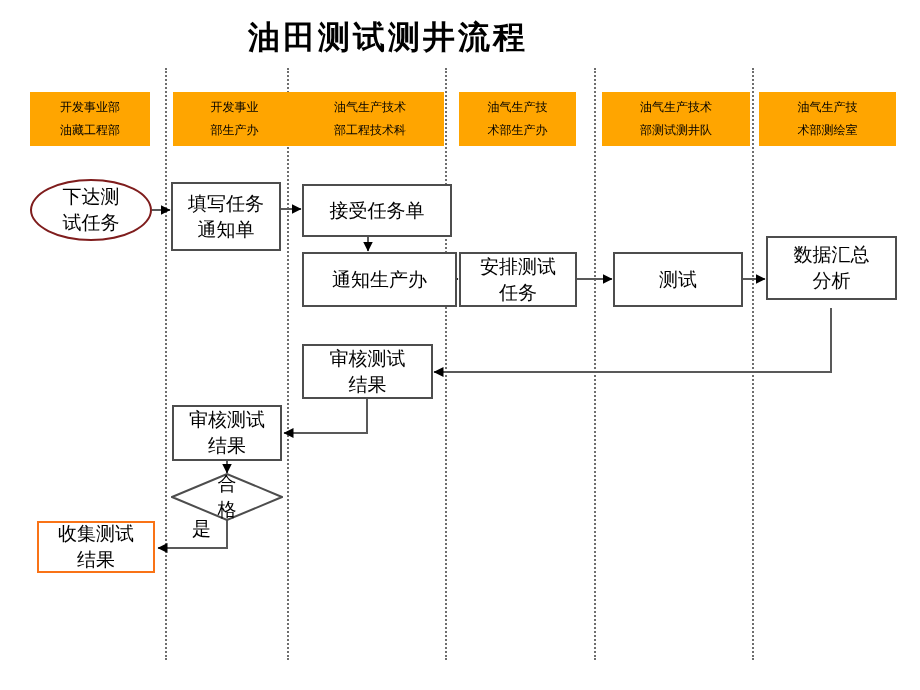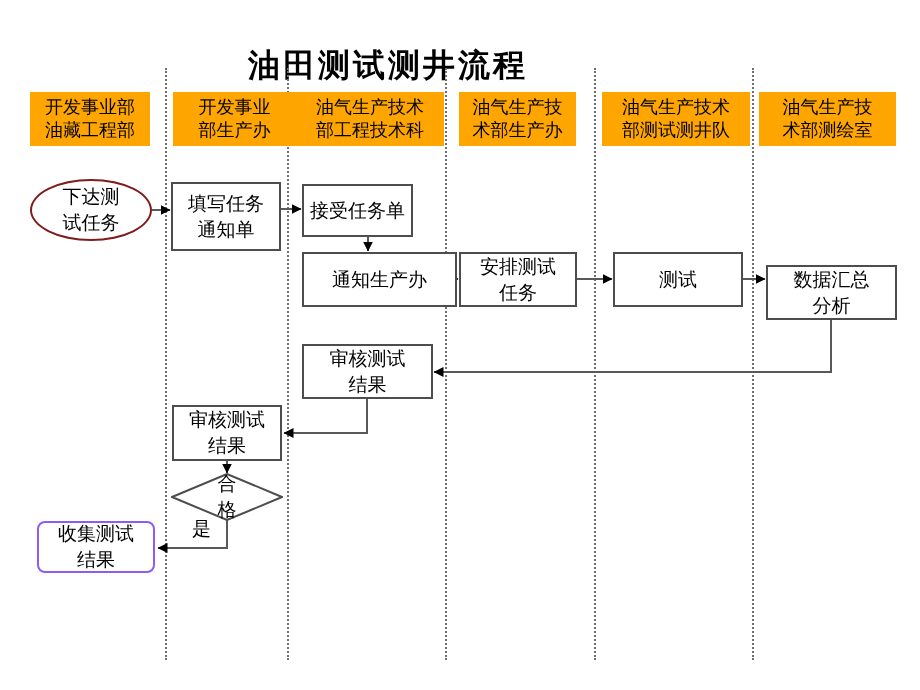--- a/index.html
+++ b/index.html
@@ -15,59 +15,58 @@
   .title {
     position: absolute;
     top: 16px;
     left: 0;
     width: 776px;
     text-align: center;
     font-size: 32px;
     font-weight: bold;
     letter-spacing: 3px;
     white-space: nowrap;
-    margin-top: 28px;
   }
   .divider {
     position: absolute;
     top: 68px;
     height: 592px;
     width: 0;
     border-left: 2px dotted #6e6e6e;
   }
   .lane-header {
     position: absolute;
     top: 92px;
     height: 54px;
     background: #FFA500;
     display: flex;
     align-items: center;
     justify-content: center;
     text-align: center;
-    font-size: 18px;
+    font-size: 12px;
     line-height: 23px;
     white-space: pre-line;
     box-sizing: border-box;
   }
   .node {
     position: absolute;
     display: flex;
     align-items: center;
     justify-content: center;
     text-align: center;
     font-size: 19px;
     line-height: 26px;
     white-space: pre-line;
     box-sizing: border-box;
     background: #ffffff;
     z-index: 2;
   }
   .flow-box { border: 2px solid #4d4d4d; }
   .ellipse  { border: 2px solid #7f1d1d; border-radius: 50%; }
-  .rounded  { border: 2px solid #8b5cf6; border-radius: 8px; }
+  .rounded  { border: 2px solid #f97316; border-radius: 0; }
   .diamond-wrap { position: absolute; z-index: 2; }
   .diamond-text {
     position: absolute;
     display: flex;
     align-items: center;
     justify-content: center;
     text-align: center;
     font-size: 19px;
     line-height: 26px;
     white-space: pre-line;
@@ -128,30 +127,30 @@
     <path d="M227 461 V473" stroke="#595959" stroke-width="2" fill="none" marker-end="url(#arrow)"></path>
     <path d="M227 520 V548 H158" stroke="#595959" stroke-width="2" fill="none" marker-end="url(#arrow)"></path>
   </svg>
 
   <div class="node ellipse" style="left:30px;top:179px;width:122px;height:62px">下达测
 试任务</div>
 
   <div class="node flow-box" style="left:171px;top:182px;width:110px;height:69px">填写任务
 通知单</div>
 
-  <div class="node flow-box" style="left:302px;top:184px;width:111px;height:53px">接受任务单</div>
+  <div class="node flow-box" style="left:302px;top:184px;width:150px;height:53px">接受任务单</div>
 
   <div class="node flow-box" style="left:302px;top:252px;width:155px;height:55px">通知生产办</div>
 
   <div class="node flow-box" style="left:459px;top:252px;width:118px;height:55px">安排测试
 任务</div>
 
   <div class="node flow-box" style="left:613px;top:252px;width:130px;height:55px">测试</div>
 
-  <div class="node flow-box" style="left:766px;top:265px;width:131px;height:55px">数据汇总
+  <div class="node flow-box" style="left:766px;top:236px;width:131px;height:64px">数据汇总
 分析</div>
 
   <div class="node flow-box" style="left:302px;top:344px;width:131px;height:55px">审核测试
 结果</div>
 
   <div class="node flow-box" style="left:172px;top:405px;width:110px;height:56px">审核测试
 结果</div>
 
   <svg class="diamond-wrap" style="left:171px;top:473px" width="112" height="48">
     <polygon points="1,24 56,1 111,24 56,47" fill="#ffffff" stroke="#4d4d4d" stroke-width="2"></polygon>

